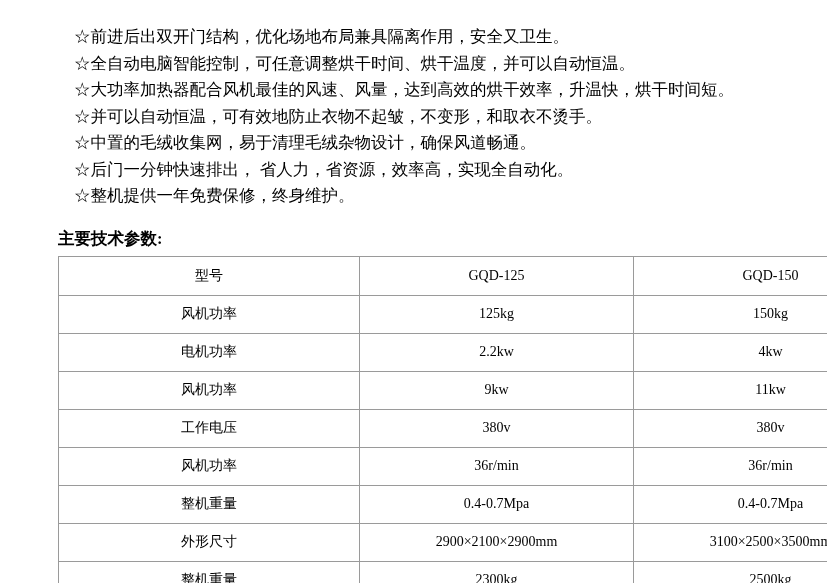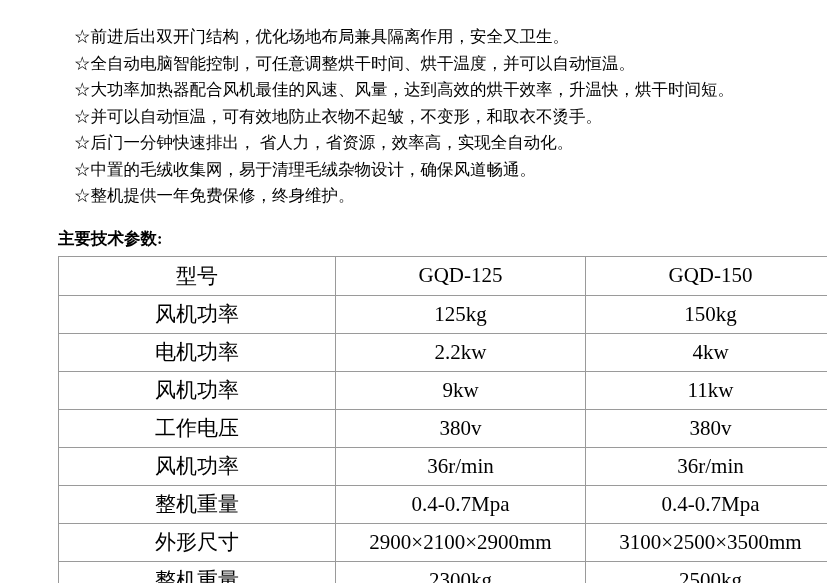--- a/index.html
+++ b/index.html
@@ -42,22 +42,22 @@
   table.spec-table {
     border-collapse: collapse;
     width: 750px;
     table-layout: fixed;
   }
   table.spec-table td {
     border: 1px solid #9a9a9a;
     height: 37px;
     text-align: center;
     vertical-align: middle;
-    font-size: 21px;
-    padding: 0 4px;
+    font-size: 14px;
+    padding: 0 16px;
   }
   table.spec-table td.label-cell {
     width: 268px;
     font-family: "Liberation Serif", "DejaVu Serif", serif;
   }
   table.spec-table td.val-cell {
     width: 241px;
   }
   table.spec-table tr.header-row td {
     height: 38px;
@@ -66,22 +66,22 @@
 </head>
 <body>
 
 <div class="page">
 
   <ul class="feature-list">
     <li class="feature-item">☆前进后出双开门结构，优化场地布局兼具隔离作用，安全又卫生。</li>
     <li class="feature-item">☆全自动电脑智能控制，可任意调整烘干时间、烘干温度，并可以自动恒温。</li>
     <li class="feature-item">☆大功率加热器配合风机最佳的风速、风量，达到高效的烘干效率，升温快，烘干时间短。</li>
     <li class="feature-item">☆并可以自动恒温，可有效地防止衣物不起皱，不变形，和取衣不烫手。</li>
+    <li class="feature-item">☆中置的毛绒收集网，易于清理毛绒杂物设计，确保风道畅通。</li>
     <li class="feature-item">☆后门一分钟快速排出，  省人力，省资源，效率高，实现全自动化。</li>
-    <li class="feature-item">☆中置的毛绒收集网，易于清理毛绒杂物设计，确保风道畅通。</li>
     <li class="feature-item">☆整机提供一年免费保修，终身维护。</li>
   </ul>
 
   <div class="section-title">主要技术参数:</div>
 
   <table class="spec-table">
     <tbody>
       <tr class="header-row">
         <td class="label-cell">型号</td>
         <td class="val-cell">GQD-125</td>

